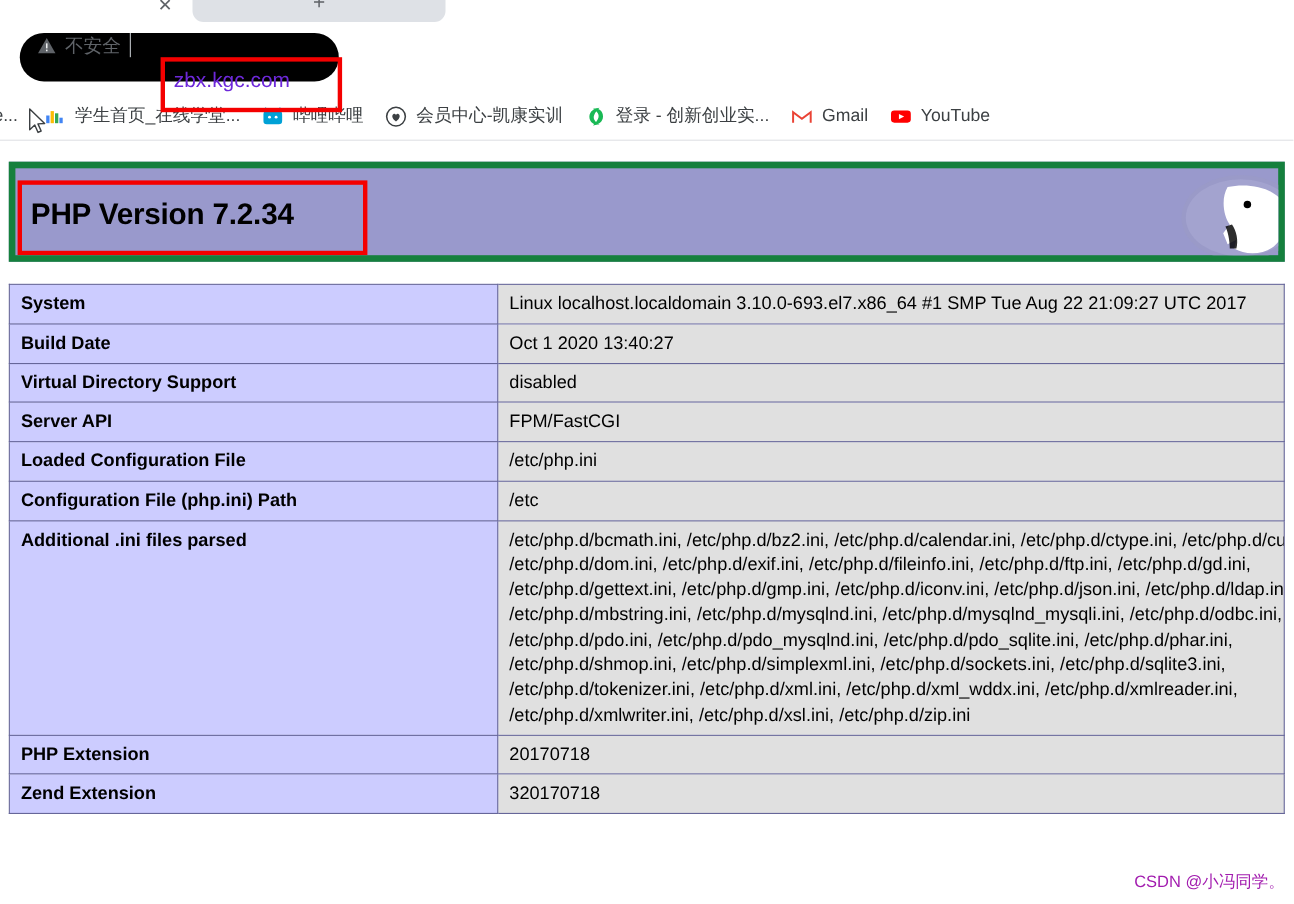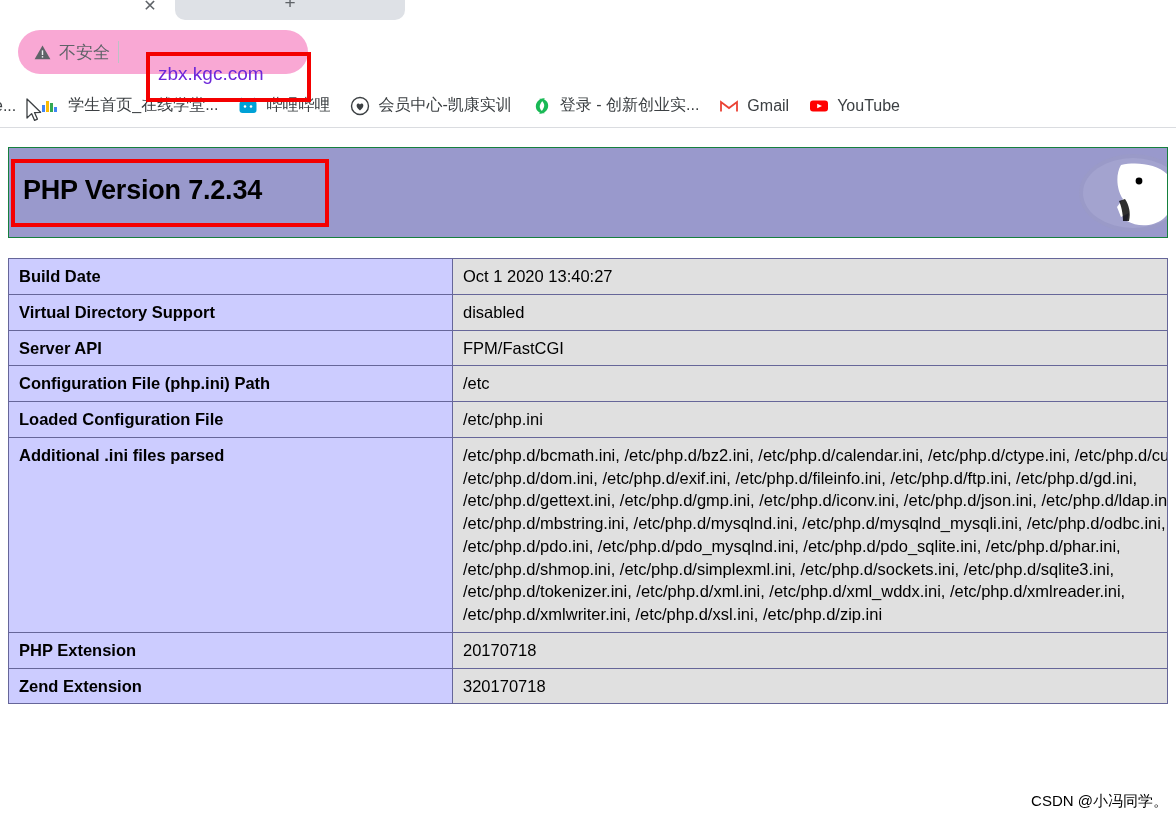--- a/index.html
+++ b/index.html
@@ -60,24 +60,24 @@
   #toolbar {
     height: 62px;
     background: #ffffff;
     position: relative;
   }
   #omnibox {
     position: absolute;
     left: 18px; top: 8px;
     height: 44px;
     width: 290px;
-    background: #f9a8d4;
+    background: #000000;
     border-radius: 22px;
     display: flex;
-    align-items: center;
+    align-items: flex-start;
     padding-left: 16px;
   }
   #not-secure-group {
     display: flex;
     align-items: center;
     gap: 8px;
     flex: none;
   }
   #warning-icon {
     width: 17px; height: 15px;
@@ -169,21 +169,21 @@
     width: 1176px;
     margin: 0;
     padding: 0 8px;
   }
 
   
   #php-header-band {
     position: relative;
     height: 91px;
     background: #9999cc;
-    border: 1px solid #15803d;
+    border: 6px solid #15803d;
     overflow: hidden;
   }
   #php-version-highlight {
     position: absolute;
     left: 2px; top: 11px;
     width: 318px; height: 68px;
     border: 4px solid #f40000;
     z-index: 4;
     pointer-events: none;
   }
@@ -231,21 +231,21 @@
     white-space: pre;
     overflow: hidden;
   }
 
   
   #csdn-watermark {
     position: absolute;
     right: 8px;
     bottom: 9px;
     font-size: 15px;
-    color: #000000;
+    color: #a21caf;
     z-index: 20;
     white-space: nowrap;
     font-family: "Liberation Sans", sans-serif;
   }
 </style>
 </head>
 <body>
 
 <div id="browser-chrome">
 
@@ -366,38 +366,42 @@
           <path d="M48 48 C52 54 54 62 52 70 L46 70 C46 62 44 54 42 50 Z" fill="#000000" opacity="0.82"></path>
         </svg>
       </span>
       <div id="php-version-highlight"></div>
       <div id="php-version-text">PHP Version 7.2.34</div>
     </div>
 
     <table id="info-table">
       <tbody>
         <tr>
+          <td class="key">System</td>
+          <td class="val">Linux localhost.localdomain 3.10.0-693.el7.x86_64 #1 SMP Tue Aug 22 21:09:27 UTC 2017</td>
+        </tr>
+        <tr>
           <td class="key">Build Date</td>
           <td class="val">Oct 1 2020 13:40:27</td>
         </tr>
         <tr>
           <td class="key">Virtual Directory Support</td>
           <td class="val">disabled</td>
         </tr>
         <tr>
           <td class="key">Server API</td>
           <td class="val">FPM/FastCGI</td>
         </tr>
         <tr>
+          <td class="key">Loaded Configuration File</td>
+          <td class="val">/etc/php.ini</td>
+        </tr>
+        <tr>
           <td class="key">Configuration File (php.ini) Path</td>
           <td class="val">/etc</td>
-        </tr>
-        <tr>
-          <td class="key">Loaded Configuration File</td>
-          <td class="val">/etc/php.ini</td>
         </tr>
         <tr>
           <td class="key">Additional .ini files parsed</td>
           <td class="val">/etc/php.d/bcmath.ini, /etc/php.d/bz2.ini, /etc/php.d/calendar.ini, /etc/php.d/ctype.ini, /etc/php.d/curl.ini,
 /etc/php.d/dom.ini, /etc/php.d/exif.ini, /etc/php.d/fileinfo.ini, /etc/php.d/ftp.ini, /etc/php.d/gd.ini,
 /etc/php.d/gettext.ini, /etc/php.d/gmp.ini, /etc/php.d/iconv.ini, /etc/php.d/json.ini, /etc/php.d/ldap.ini,
 /etc/php.d/mbstring.ini, /etc/php.d/mysqlnd.ini, /etc/php.d/mysqlnd_mysqli.ini, /etc/php.d/odbc.ini,
 /etc/php.d/pdo.ini, /etc/php.d/pdo_mysqlnd.ini, /etc/php.d/pdo_sqlite.ini, /etc/php.d/phar.ini,
 /etc/php.d/shmop.ini, /etc/php.d/simplexml.ini, /etc/php.d/sockets.ini, /etc/php.d/sqlite3.ini,
 /etc/php.d/tokenizer.ini, /etc/php.d/xml.ini, /etc/php.d/xml_wddx.ini, /etc/php.d/xmlreader.ini,

